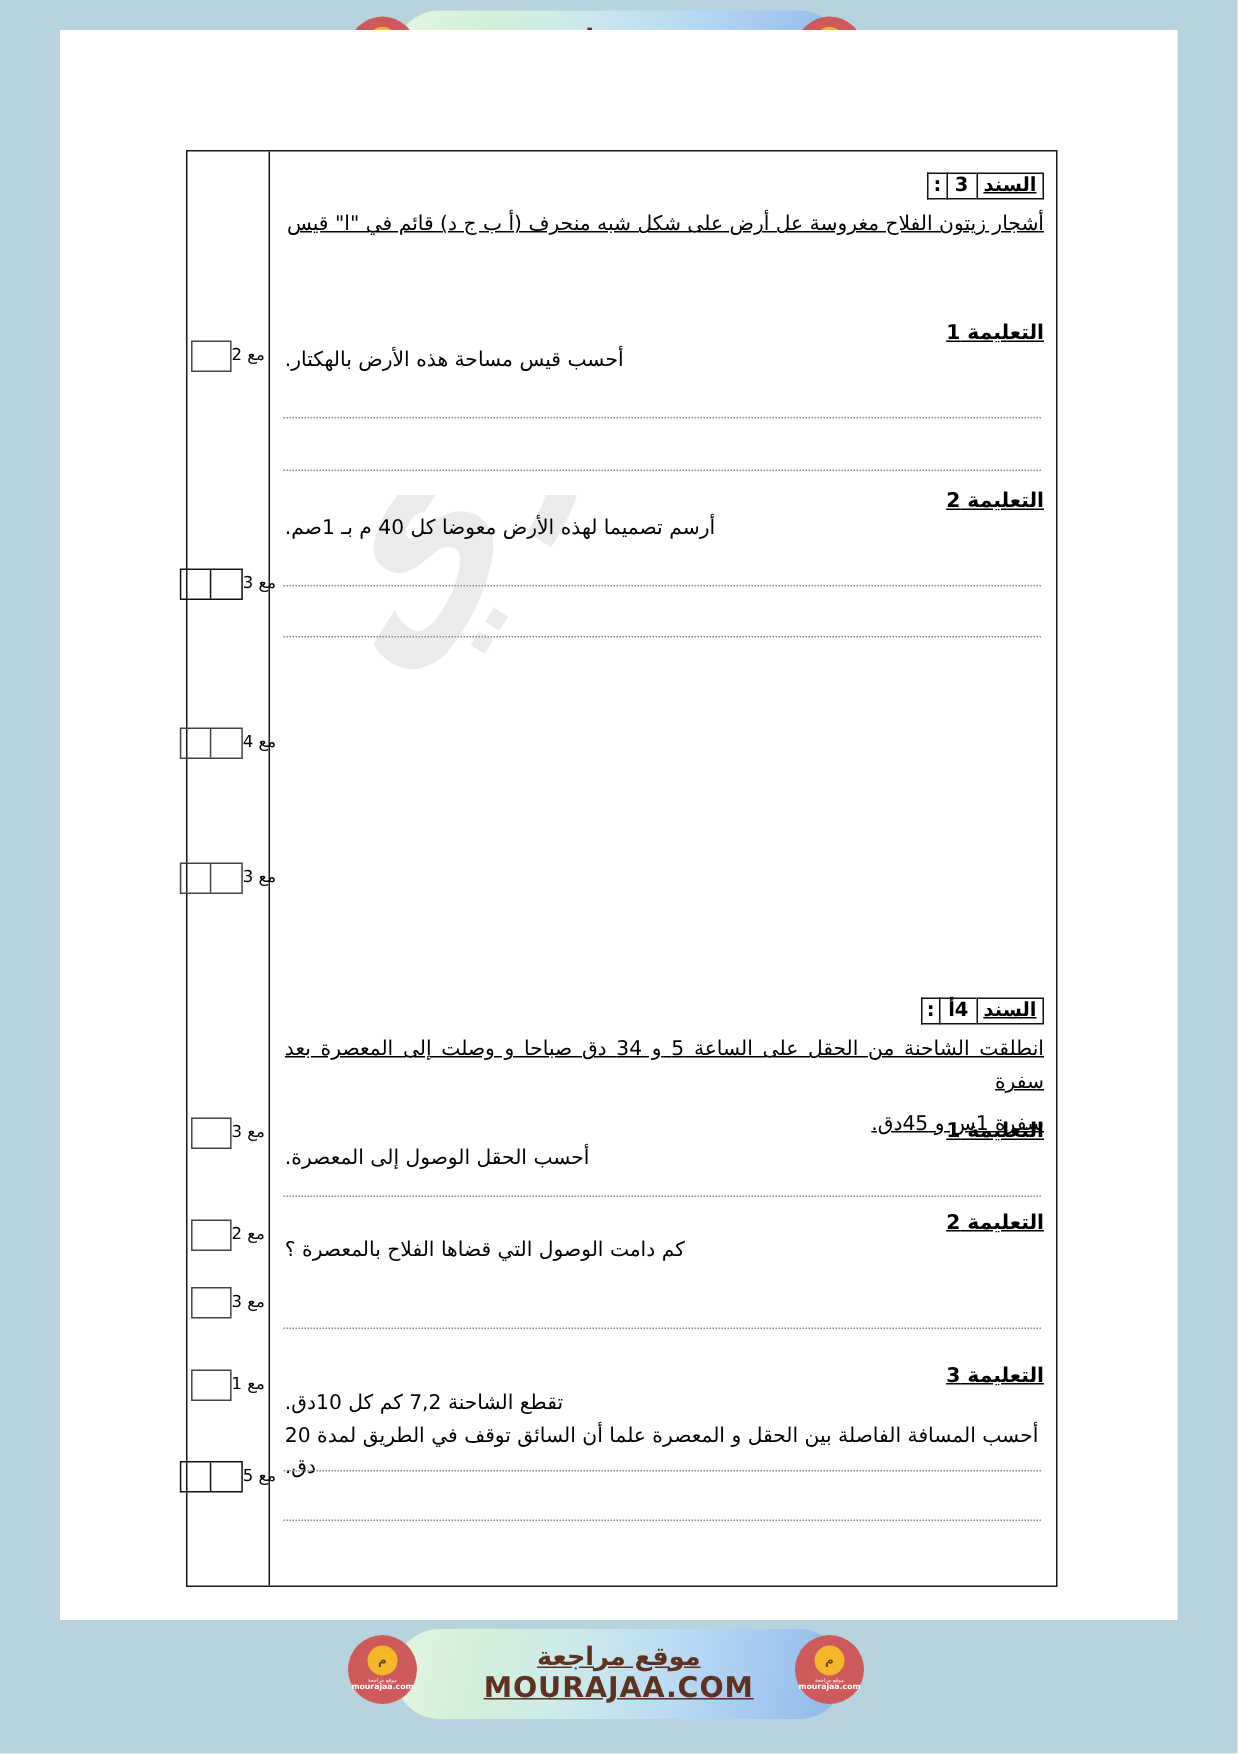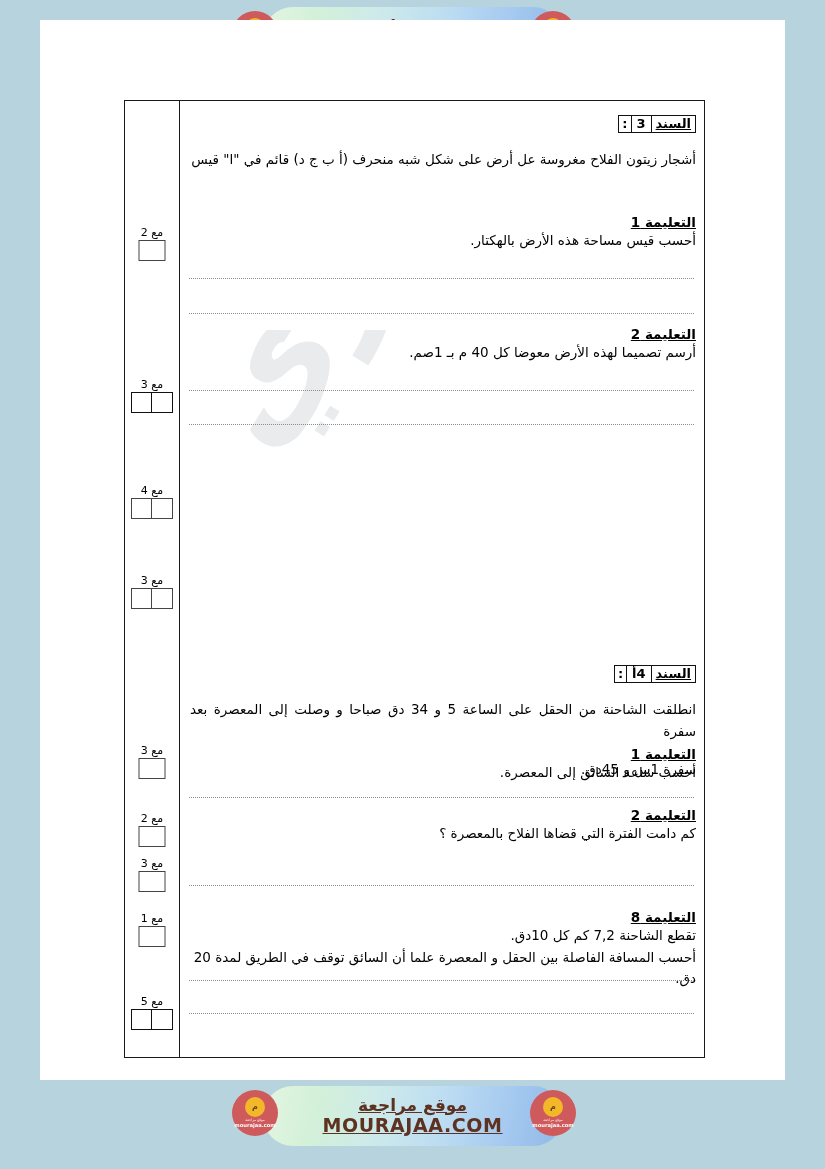--- a/index.html
+++ b/index.html
@@ -208,52 +208,52 @@
     color: #000;
     line-height: 1.25;
   }
 
   .body-text {
     font-size: 13.5px;
     line-height: 1.62;
     color: #000;
     text-align: justify;
     direction: rtl;
-    margin-top: 16px;
+    margin-top: 6px;
+    text-decoration: underline;
   }
 
   .instr-title {
     font-size: 13.5px;
     font-weight: bold;
     color: #000;
     text-decoration: underline;
     direction: rtl;
     text-align: right;
   }
   .instr-text {
     font-size: 13.5px;
     line-height: 1.6;
     color: #000;
     direction: rtl;
-    text-align: right;
+    text-align: left;
   }
 
   .dots {
     position: absolute;
     height: 1px;
     border-bottom: 1.5px dotted #8d8d8d;
   }
 
   
   .mark {
     position: absolute;
     left: 50%;
     transform: translateX(-50%);
     display: flex;
-    flex-direction: column;
     align-items: center;
   }
   .mark-label {
     font-size: 11px;
     color: #000;
     line-height: 1.1;
     margin-bottom: 1px;
     direction: rtl;
     white-space: nowrap;
   }
@@ -330,32 +330,32 @@
         <div class="src-box">السند</div>
         <div class="src-num">4أ</div>
         <div class="src-colon">:</div>
       </div>
       <div class="body-text">انطلقت الشاحنة من الحقل على الساعة 5 و 34 دق صباحا و وصلت إلى المعصرة بعد سفرة</div>
       <div class="body-text">سفرة 1س و 45دق.</div>
     </div>
 
     <div class="block" style="top:645px;">
       <div class="instr-title">التعليمة 1</div>
-      <div class="instr-text">أحسب ساعة السائق إلى المعصرة.</div>
+      <div class="instr-text">أحسب الحقل الوصول إلى المعصرة.</div>
     </div>
     <div class="dots" style="top:695px;  right:10px; width:505px;"></div>
 
     <div class="block" style="top:706px;">
       <div class="instr-title">التعليمة 2</div>
-      <div class="instr-text">كم دامت الفترة التي قضاها الفلاح بالمعصرة ؟</div>
+      <div class="instr-text">كم دامت الوصول التي قضاها الفلاح بالمعصرة ؟</div>
     </div>
     <div class="dots" style="top:783px;  right:10px; width:505px;"></div>
 
     <div class="block" style="top:808px;">
-      <div class="instr-title">التعليمة 8</div>
+      <div class="instr-title">التعليمة 3</div>
       <div class="instr-text">تقطع الشاحنة 7,2 كم كل 10دق.</div>
       <div class="instr-text">أحسب المسافة الفاصلة بين الحقل و المعصرة علما أن السائق توقف في الطريق لمدة 20 دق.</div>
     </div>
     <div class="dots" style="top:878px;  right:10px; width:505px;"></div>
     <div class="dots" style="top:911px;  right:10px; width:505px;"></div>
 
   </div>
 
   <div class="col-marks">
 
@@ -427,21 +427,21 @@
 
     <div class="mark" style="top:812px;">
       <div class="mark-label">
         <span>مع</span> <span>1</span>
       </div>
       <div class="mark-cells single">
         <div class="cell"></div>
       </div>
     </div>
 
-    <div class="mark" style="top:873px;margin-top:22px;">
+    <div class="mark" style="top:873px;">
       <div class="mark-label">
         <span>مع</span> <span>5</span>
       </div>
       <div class="mark-cells dark">
         <div class="cell"></div>
         <div class="cell"></div>
       </div>
     </div>
 
   </div>

